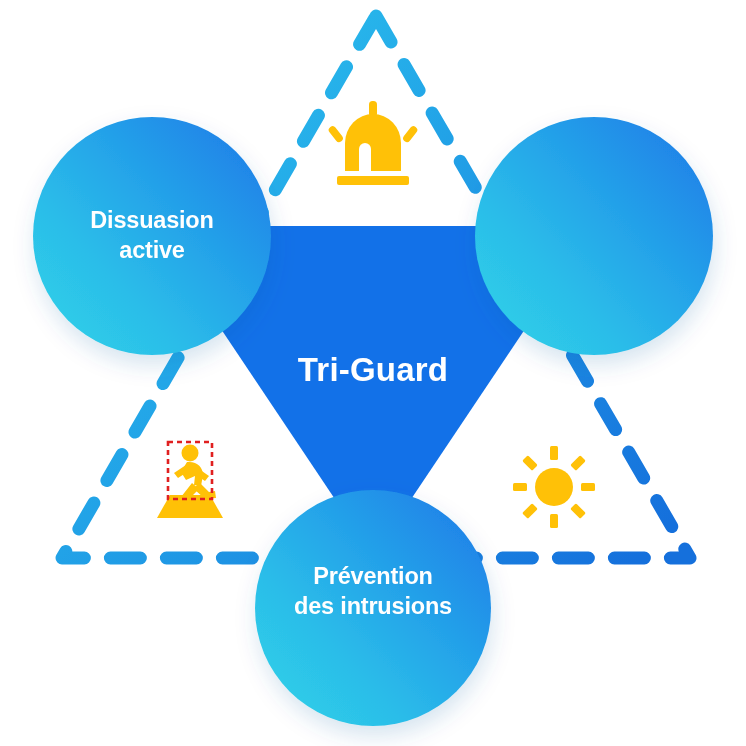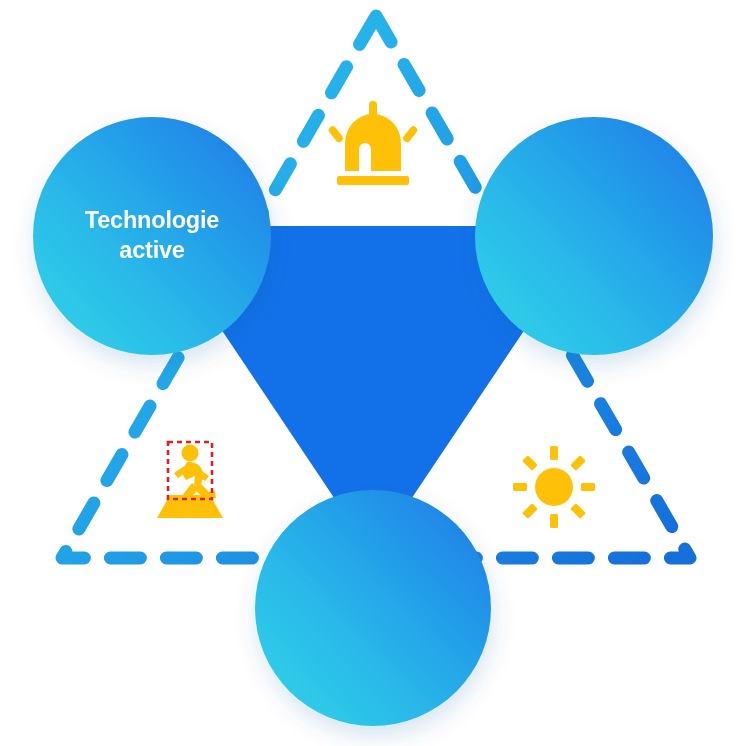--- a/index.html
+++ b/index.html
@@ -145,19 +145,22 @@
       <circle cx="152" cy="236" r="119" fill="url(#circGrad)" filter="url(#softShadow)"></circle>
     </g>
     <g>
       <circle cx="594" cy="236" r="119" fill="url(#circGrad)" filter="url(#softShadow)"></circle>
     </g>
     <g>
       <circle cx="373" cy="608" r="118" fill="url(#circGrad)" filter="url(#softShadow)"></circle>
     </g>
   </svg>
 
-  <div id="label-dissuasion" class="node-label corner">Technologie
+  <div id="label-dissuasion" class="node-label corner">Dissuasion
 active</div>
 
 
+  <div id="label-prevention" class="node-label corner">Prévention
+des intrusions</div>
 
+  <div id="label-center" class="center-label">Tri-Guard</div>
 
 </div>
 
 </body></html>

